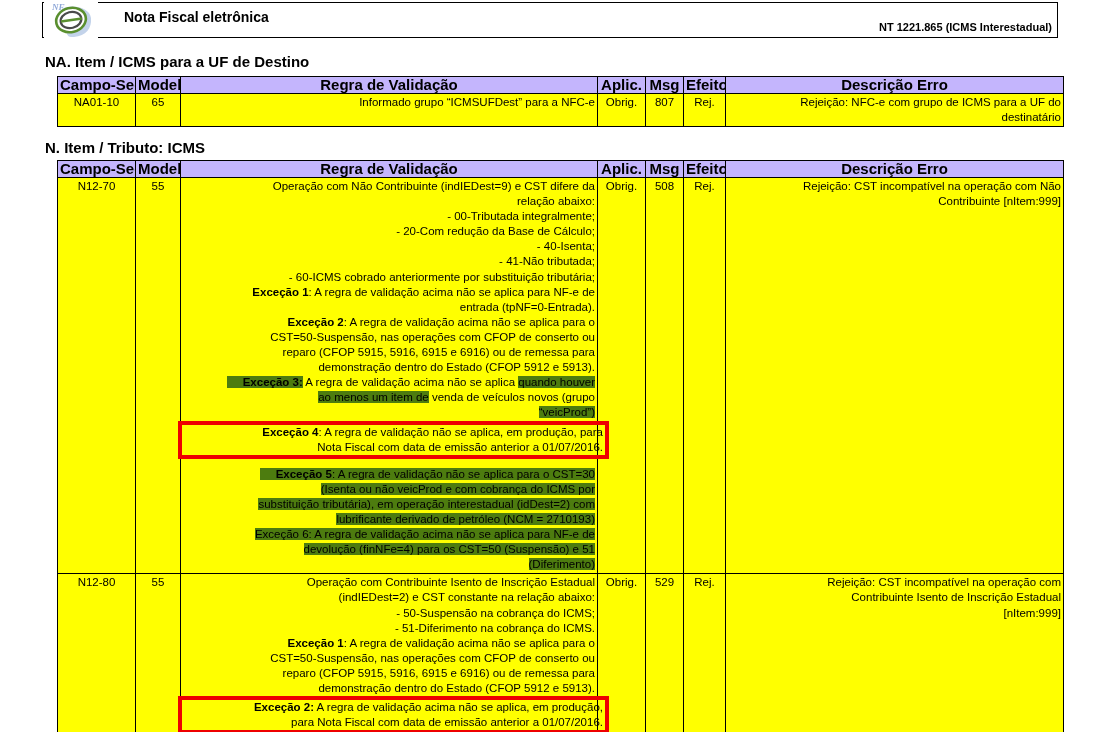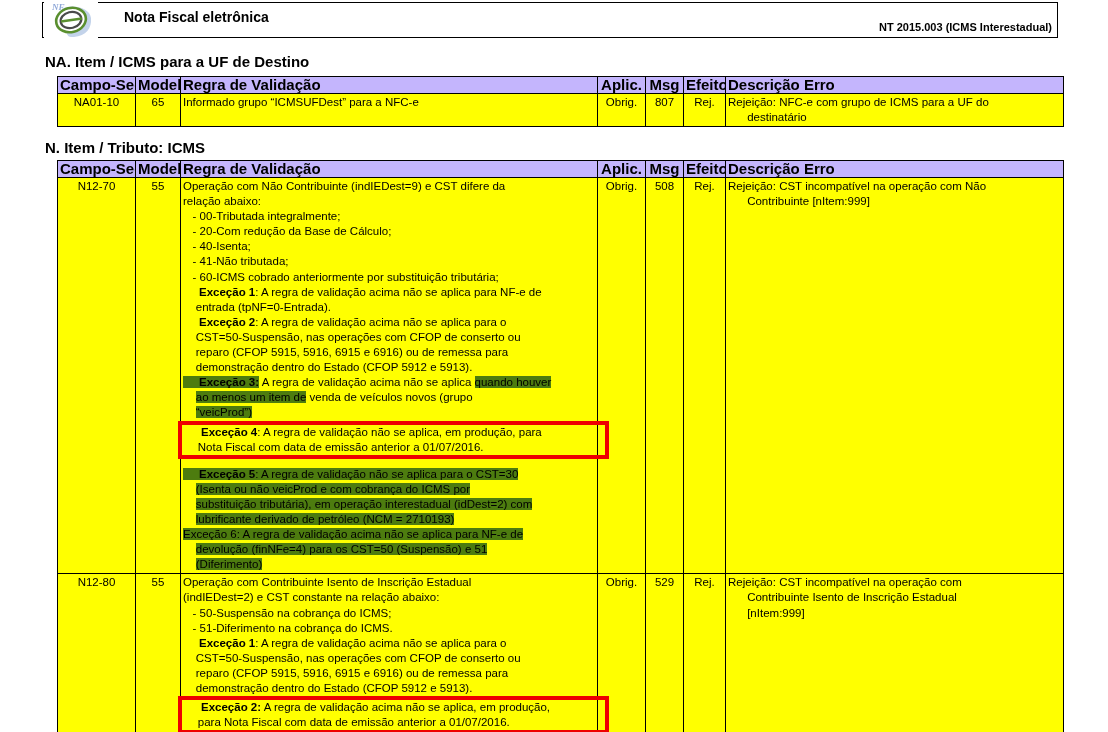--- a/index.html
+++ b/index.html
@@ -20,27 +20,27 @@
   .table-mount { position:absolute; left:57px; }
   #table-0 { top:76px; }
   #table-1 { top:160px; }
   
   table { border-collapse:collapse; table-layout:fixed; width:1006px; font-size:11.5px; }
   th {
     background:#c4b5fd; border:1px solid #000; font-weight:bold;
     font-size:15px; line-height:14px; padding:1px 2px; text-align:center;
     overflow:hidden; white-space:nowrap;
   }
-  th.al { text-align:left; }
+  th.al { text-align:center; }
   td {
     border:1px solid #000; vertical-align:top; background:#FFFF00;
     padding:1px 2px; line-height:15.1px;
   }
   td.cc { text-align:center; }
-  .tline { white-space:pre-wrap; }
+  .tline { white-space:pre-wrap;text-align:right; }
   .seg-b { font-weight:bold;padding-left:16px; }
   .seg-g { background:#4d7c0f; }
   .redbox {
     border:4px solid #EE0000; margin:0 -14px 8px -5px; padding:0 2px 0 3px;
     position:relative; z-index:2; background:transparent;
   }
 </style>
 </head>
 <body>
 
@@ -50,21 +50,21 @@
   <svg width="54" height="42" viewBox="0 0 54 42" aria-hidden="true">
     <path d="M20 8 C30 4, 46 8, 47 18 C48 28, 42 36, 30 37 C20 38, 25 30, 18 28 C12 26, 12 12, 20 8 Z" fill="#c3d3ea"></path>
     <ellipse cx="27" cy="20" rx="15" ry="12" fill="#ffffff" stroke="#5a8f2f" stroke-width="2.6" transform="rotate(-14 27 20)"></ellipse>
     <ellipse cx="27" cy="20" rx="10.5" ry="8" fill="none" stroke="#4a4a4a" stroke-width="2.2" transform="rotate(-14 27 20)"></ellipse>
     <path d="M17 21.5 L38 18.5" stroke="#5a8f2f" stroke-width="2.4"></path>
     <text x="8" y="10" font-size="9" font-style="italic" font-weight="bold" fill="#8fa8d8" font-family="Liberation Serif, serif">NF</text>
   </svg>
 </div>
 
 <div class="header-title">Nota Fiscal eletrônica</div>
-<div class="header-note">NT 2015.003 (ICMS Interestadual)</div>
+<div class="header-note">NT 1221.865 (ICMS Interestadual)</div>
 
 <div class="section-title" id="sec-title-0">NA. Item / ICMS para a UF de Destino</div>
 <div class="table-mount" id="table-0">
     <table>
       <colgroup>
         <col style="width: 78px;">
         <col style="width: 45px;">
         <col style="width: 417px;">
         <col style="width: 48px;">
         <col style="width: 38px;">

